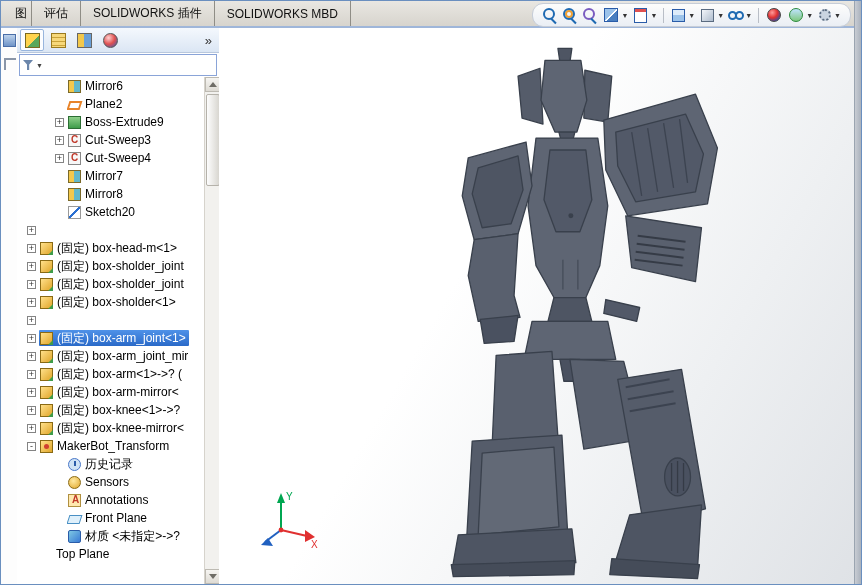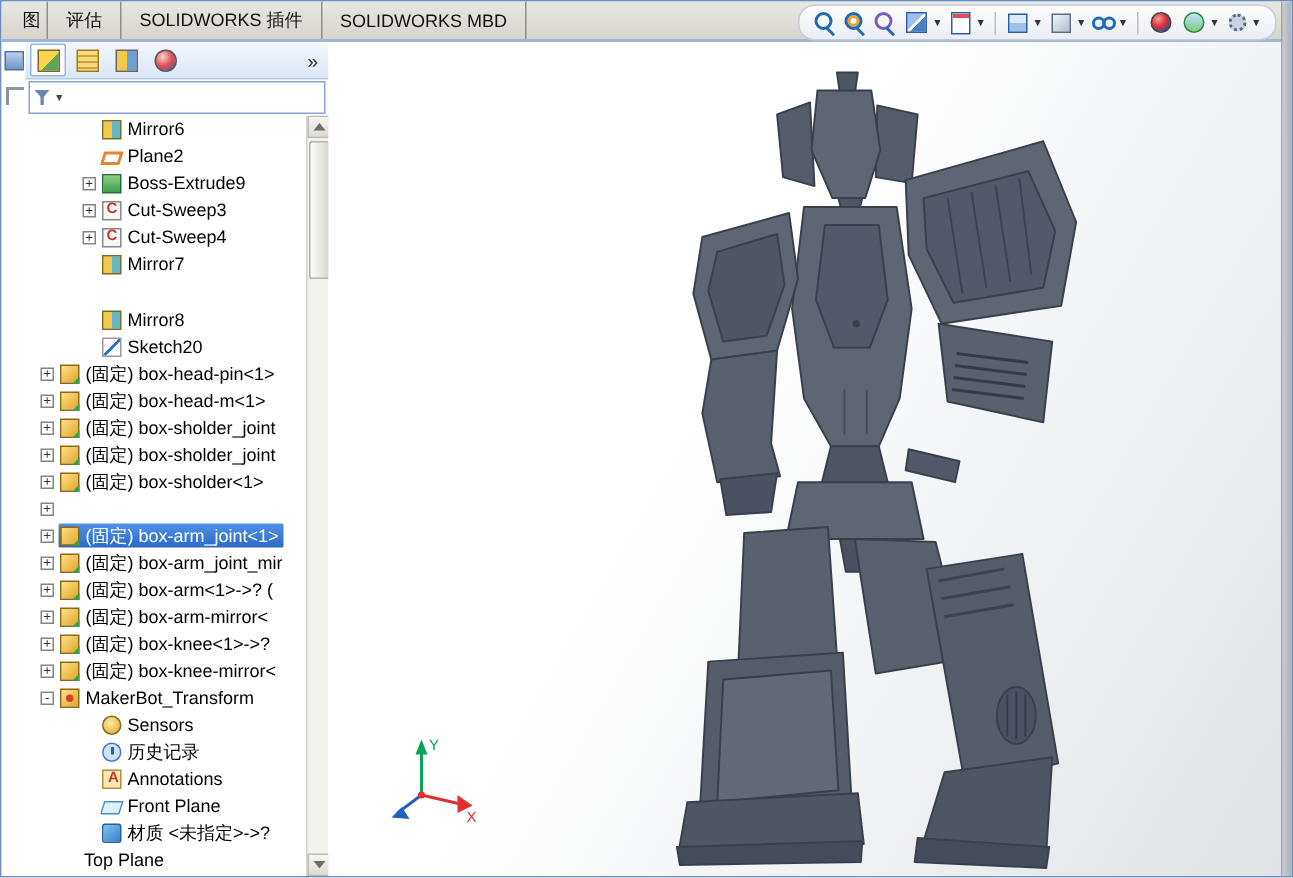--- a/index.html
+++ b/index.html
@@ -221,40 +221,36 @@
               <span class="tlabel">Cut-Sweep4</span>
             </span>
           </div>
           <div class="tree-row" style="padding-left: 38px;">
             <span class="expand blank"></span>
             <span class="rowmain">
               <span class="ticon ti-mirror"></span>
               <span class="tlabel">Mirror7</span>
             </span>
           </div>
-          <div class="tree-row" style="padding-left: 38px; margin-top: 19px;">
+          <div class="tree-row" style="padding-left: 38px;">
             <span class="expand blank"></span>
             <span class="rowmain">
               <span class="ticon ti-mirror"></span>
               <span class="tlabel">Mirror8</span>
             </span>
           </div>
           <div class="tree-row" style="padding-left: 38px;">
             <span class="expand blank"></span>
             <span class="rowmain">
               <span class="ticon ti-sketch"></span>
               <span class="tlabel">Sketch20</span>
             </span>
           </div>
           <div class="tree-row" style="padding-left: 10px;">
             <span class="expand">+</span>
-            <span class="rowmain">
-              <span class="ticon ti-component"></span>
-              <span class="tlabel">(固定) box-head-pin&lt;1&gt;</span>
-            </span>
           </div>
           <div class="tree-row" style="padding-left: 10px;">
             <span class="expand">+</span>
             <span class="rowmain">
               <span class="ticon ti-component"></span>
               <span class="tlabel">(固定) box-head-m&lt;1&gt;</span>
             </span>
           </div>
           <div class="tree-row" style="padding-left: 10px;">
             <span class="expand">+</span>
@@ -325,29 +321,29 @@
           <div class="tree-row" style="padding-left: 10px;">
             <span class="expand">-</span>
             <span class="rowmain">
               <span class="ticon ti-makerbot"></span>
               <span class="tlabel">MakerBot_Transform</span>
             </span>
           </div>
           <div class="tree-row" style="padding-left: 38px;">
             <span class="expand blank"></span>
             <span class="rowmain">
+              <span class="ticon ti-history"></span>
+              <span class="tlabel">历史记录</span>
+            </span>
+          </div>
+          <div class="tree-row" style="padding-left: 38px;">
+            <span class="expand blank"></span>
+            <span class="rowmain">
               <span class="ticon ti-sensors"></span>
               <span class="tlabel">Sensors</span>
-            </span>
-          </div>
-          <div class="tree-row" style="padding-left: 38px;">
-            <span class="expand blank"></span>
-            <span class="rowmain">
-              <span class="ticon ti-history"></span>
-              <span class="tlabel">历史记录</span>
             </span>
           </div>
           <div class="tree-row" style="padding-left: 38px;">
             <span class="expand blank"></span>
             <span class="rowmain">
               <span class="ticon ti-annotations"></span>
               <span class="tlabel">Annotations</span>
             </span>
           </div>
           <div class="tree-row" style="padding-left: 38px;">

